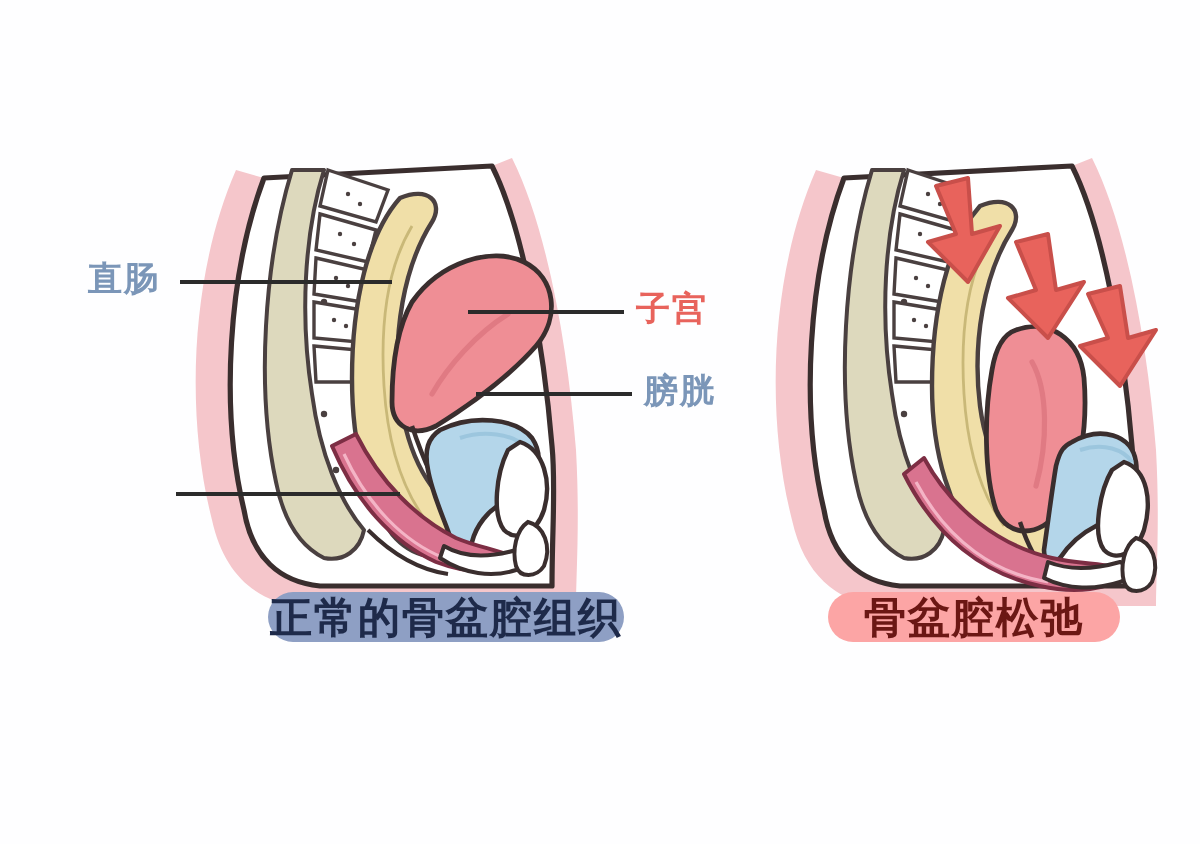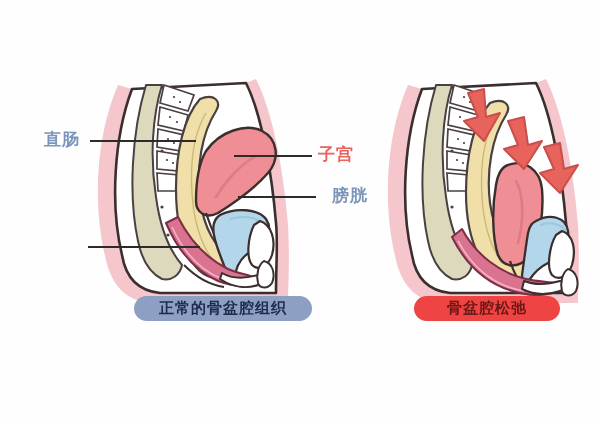--- a/index.html
+++ b/index.html
@@ -46,36 +46,36 @@
   }
 
   .caption {
     position: absolute;
     height: 25px;
     border-radius: 13px;
     display: flex;
     align-items: center;
     justify-content: center;
     font-weight: bold;
-    font-size: 15px;
+    font-size: 21px;
     letter-spacing: 1px;
     white-space: nowrap;
   }
   #caption-left {
     left: 134px;
     top: 296px;
     width: 178px;
     background: #8e9fc4;
     color: #1e2a4a;
   }
   #caption-right {
     left: 414px;
     top: 296px;
     width: 146px;
-    background: #ef4444;
+    background: #fca5a5;
     color: #6b1714;
   }
   svg { display: block; overflow: visible; }
 </style>
 </head>
 <body>
 
 <div id="canvas">
 
   <div class="fig" id="fig-left">
@@ -193,20 +193,20 @@
 
   <div class="leader" style="left:90px;  top:140px; width:106px;"></div>
   <div class="leader" style="left:234px; top:155px; width:78px;"></div>
   <div class="leader" style="left:238px; top:196px; width:78px;"></div>
   <div class="leader" style="left:88px;  top:246px; width:112px;"></div>
 
   <div class="label label-blue" style="left:44px; top:131px;">直肠</div>
 
   <div class="label label-red" style="left:318px; top:146px;text-align:center;">子宫</div>
 
-  <div class="label label-blue" style="left:332px; top:187px;">膀胱</div>
+  <div class="label label-blue" style="left:322px; top:187px;">膀胱</div>
 
 
   <div class="caption" id="caption-left">正常的骨盆腔组织</div>
 
   <div class="caption" id="caption-right">骨盆腔松弛</div>
 
 </div>
 
 </body></html>

